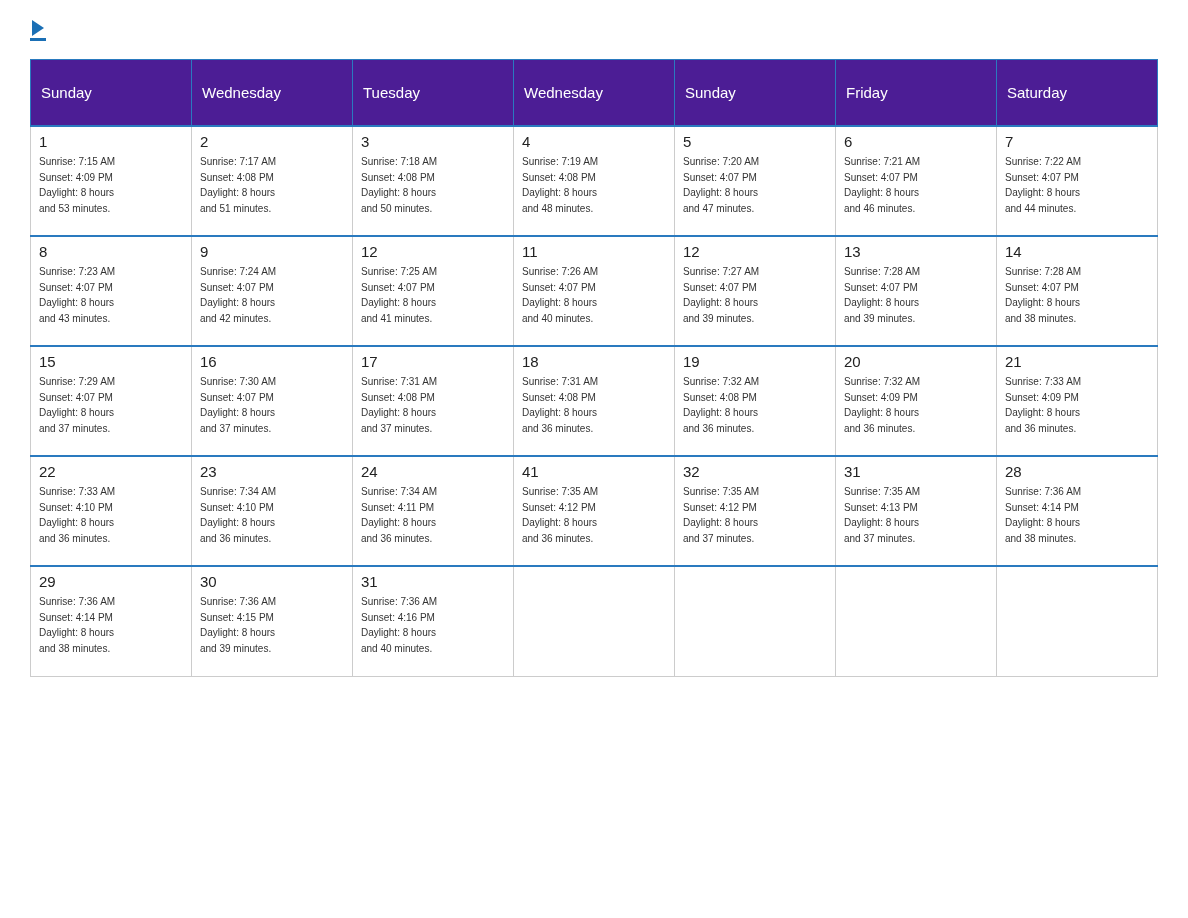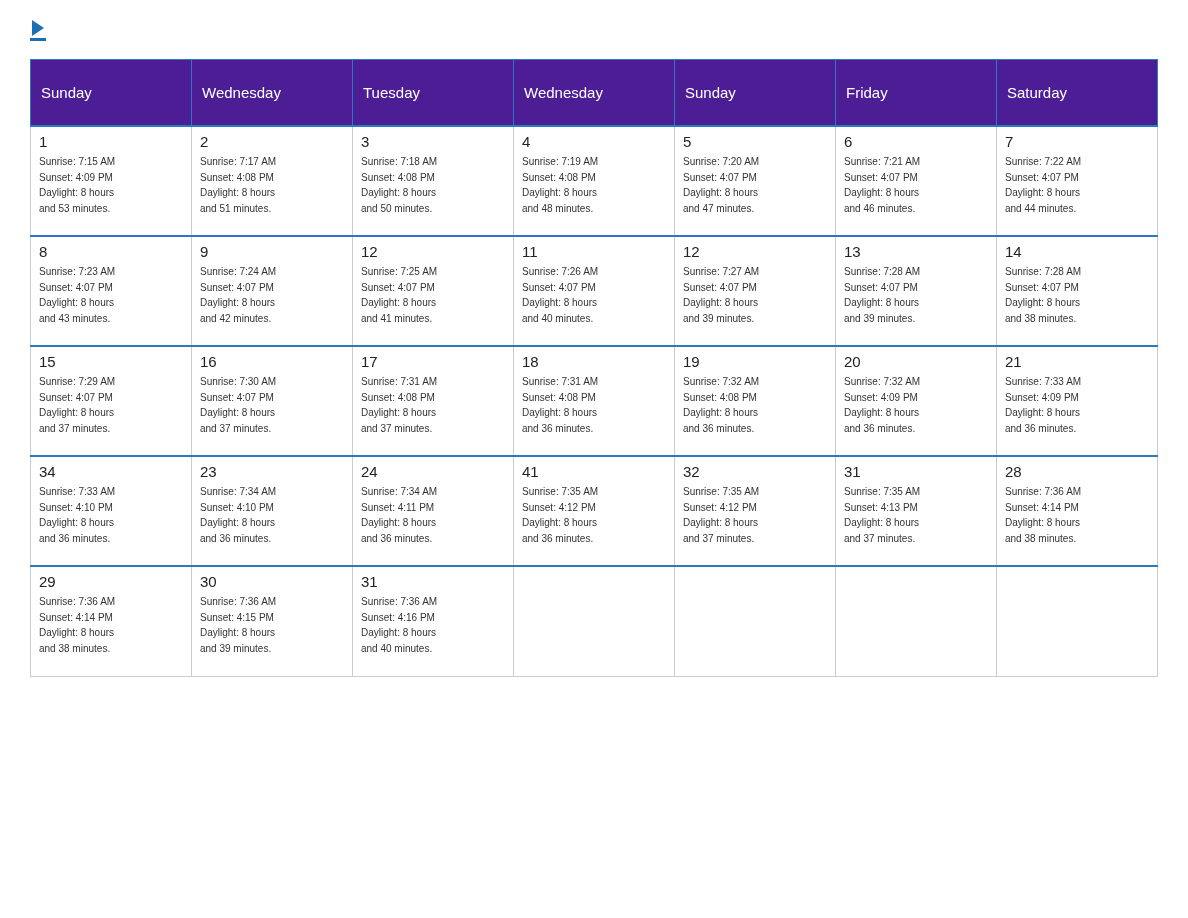--- a/index.html
+++ b/index.html
@@ -317,21 +317,21 @@
         <div class="day-info">
           Sunrise: 7:33 AM<br>
           Sunset: 4:09 PM<br>
           Daylight: 8 hours<br>
           and 36 minutes.
         </div>
         </td>
       </tr>
       <tr>
         <td>
-          <span class="day-number">34</span>
+          <span class="day-number">22</span>
         <div class="day-info">
           Sunrise: 7:33 AM<br>
           Sunset: 4:10 PM<br>
           Daylight: 8 hours<br>
           and 36 minutes.
         </div>
         </td>
         <td>
           <span class="day-number">23</span>
         <div class="day-info">

